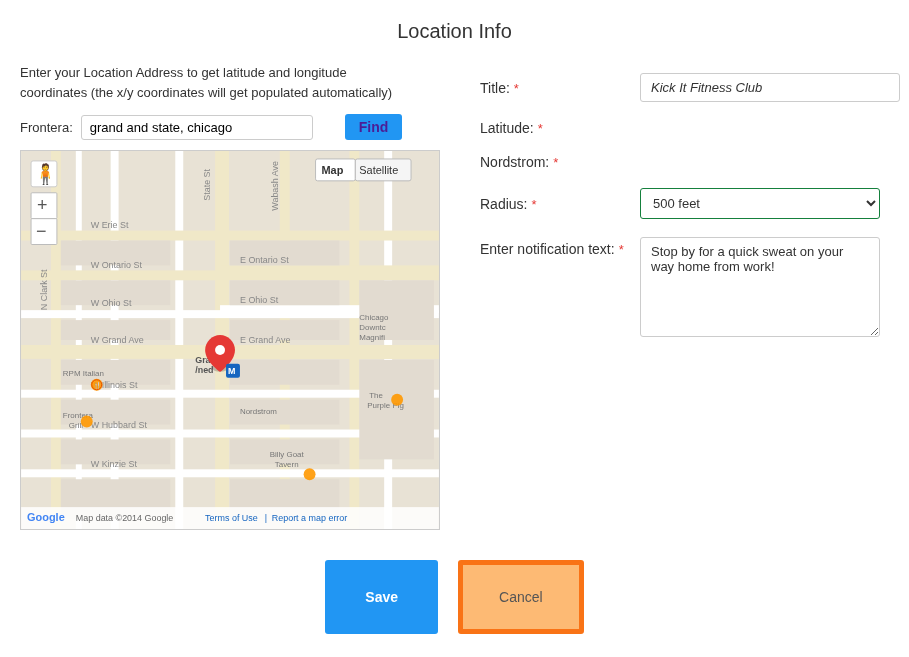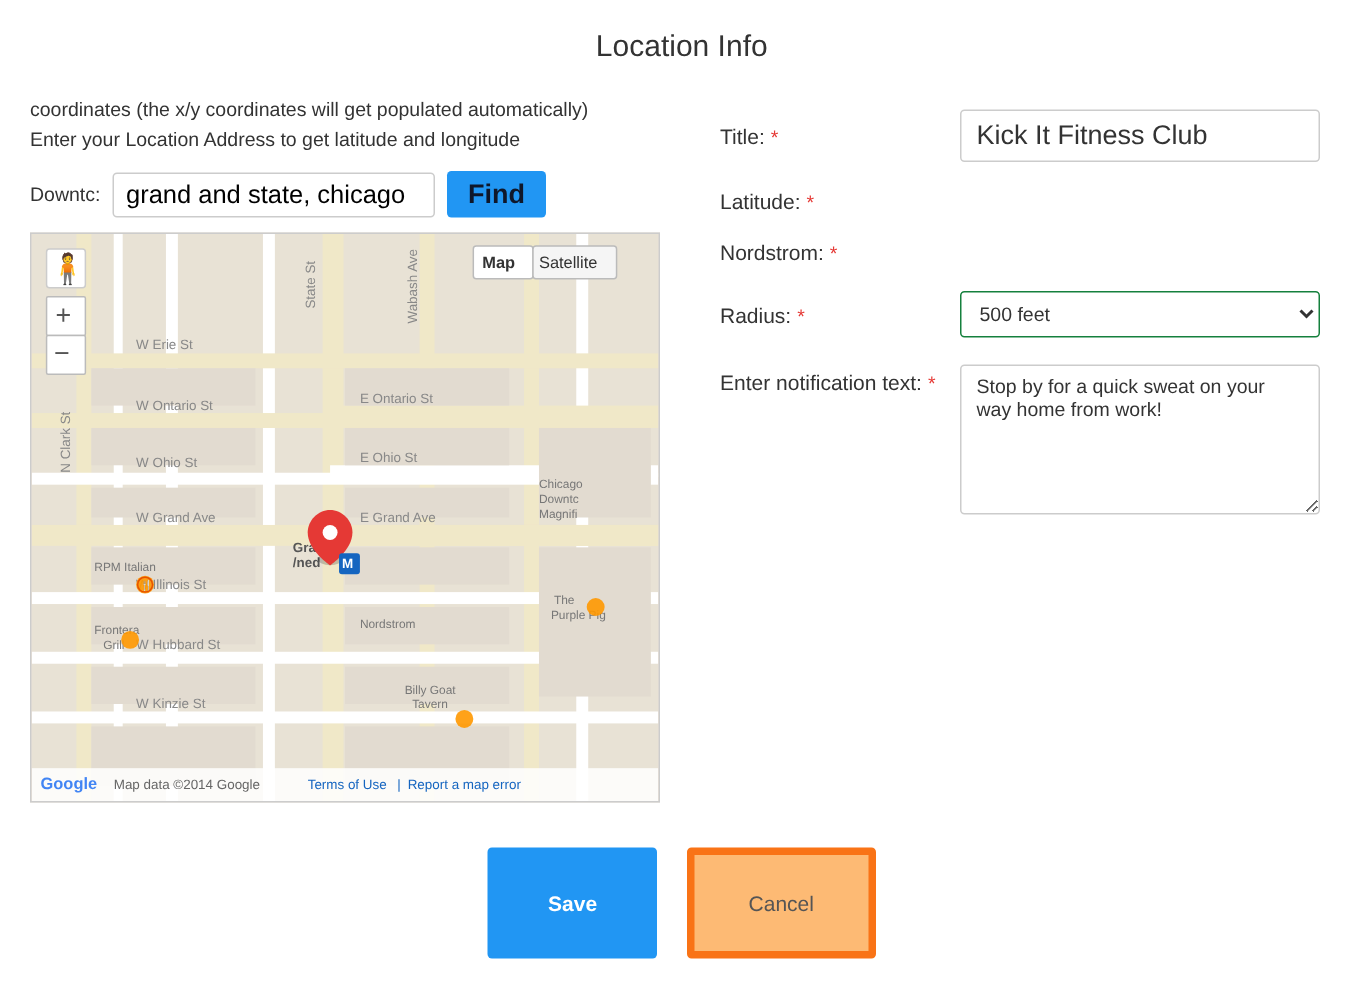--- a/index.html
+++ b/index.html
@@ -45,33 +45,34 @@
     }
     .address-label {
       font-size: 13px;
       color: #333;
       white-space: nowrap;
     }
     .address-input {
       border: 1px solid #ccc;
       border-radius: 3px;
       padding: 4px 8px;
-      font-size: 17px;
-      width: 215px;
+      font-size: 13px;
+      width: 232px;
       outline: none;
     }
     .find-btn {
       background: #2196F3;
-      color: #0f172a;
+      color: #4c1d95;
       border: none;
       border-radius: 3px;
       padding: 5px 14px;
-      font-size: 18px;
+      font-size: 14px;
       cursor: pointer;
       font-weight: bold;
+      margin-left: 24px;
     }
     .map-container {
       width: 420px;
       height: 380px;
       border: 1px solid #ccc;
       position: relative;
       overflow: hidden;
       background: #e8e0d4;
     }
 
@@ -96,24 +97,25 @@
       gap: 4px;
     }
     .required {
       color: #e53935;
       font-size: 13px;
     }
     .form-input {
       border: 1px solid #ccc;
       border-radius: 3px;
       padding: 6px 10px;
-      font-size: 18px;
-      width: 240px;
+      font-size: 13px;
+      width: 260px;
       outline: none;
       color: #333;
+      font-style: italic;
     }
     .form-select {
       border: 1px solid #15803d;
       border-radius: 3px;
       padding: 6px 8px;
       font-size: 13px;
       width: 240px;
       background: #fff;
       color: #333;
       outline: none;
@@ -166,25 +168,25 @@
   </style>
 </head>
 <body>
 
 <h1>Location Info</h1>
 
 <div class="main-content">
 
   <div class="left-panel">
     <div class="instructions">
+      <div>Enter your Location Address to get latitude and longitude</div>
       <div>coordinates (the x/y coordinates will get populated automatically)</div>
-      <div>Enter your Location Address to get latitude and longitude</div>
     </div>
     <div class="address-row">
-      <span class="address-label">Downtc:</span>
+      <span class="address-label">Frontera:</span>
       <input class="address-input" type="text" value="grand and state, chicago" style="">
       <button class="find-btn">Find</button>
     </div>
 
     <div class="map-container">
       <svg class="map-svg" viewBox="0 0 420 380" xmlns="http://www.w3.org/2000/svg">
 
         <rect width="420" height="380" fill="#ede9df"></rect>
 
         <rect x="0" y="0" width="420" height="380" fill="#e8e2d5"></rect>

